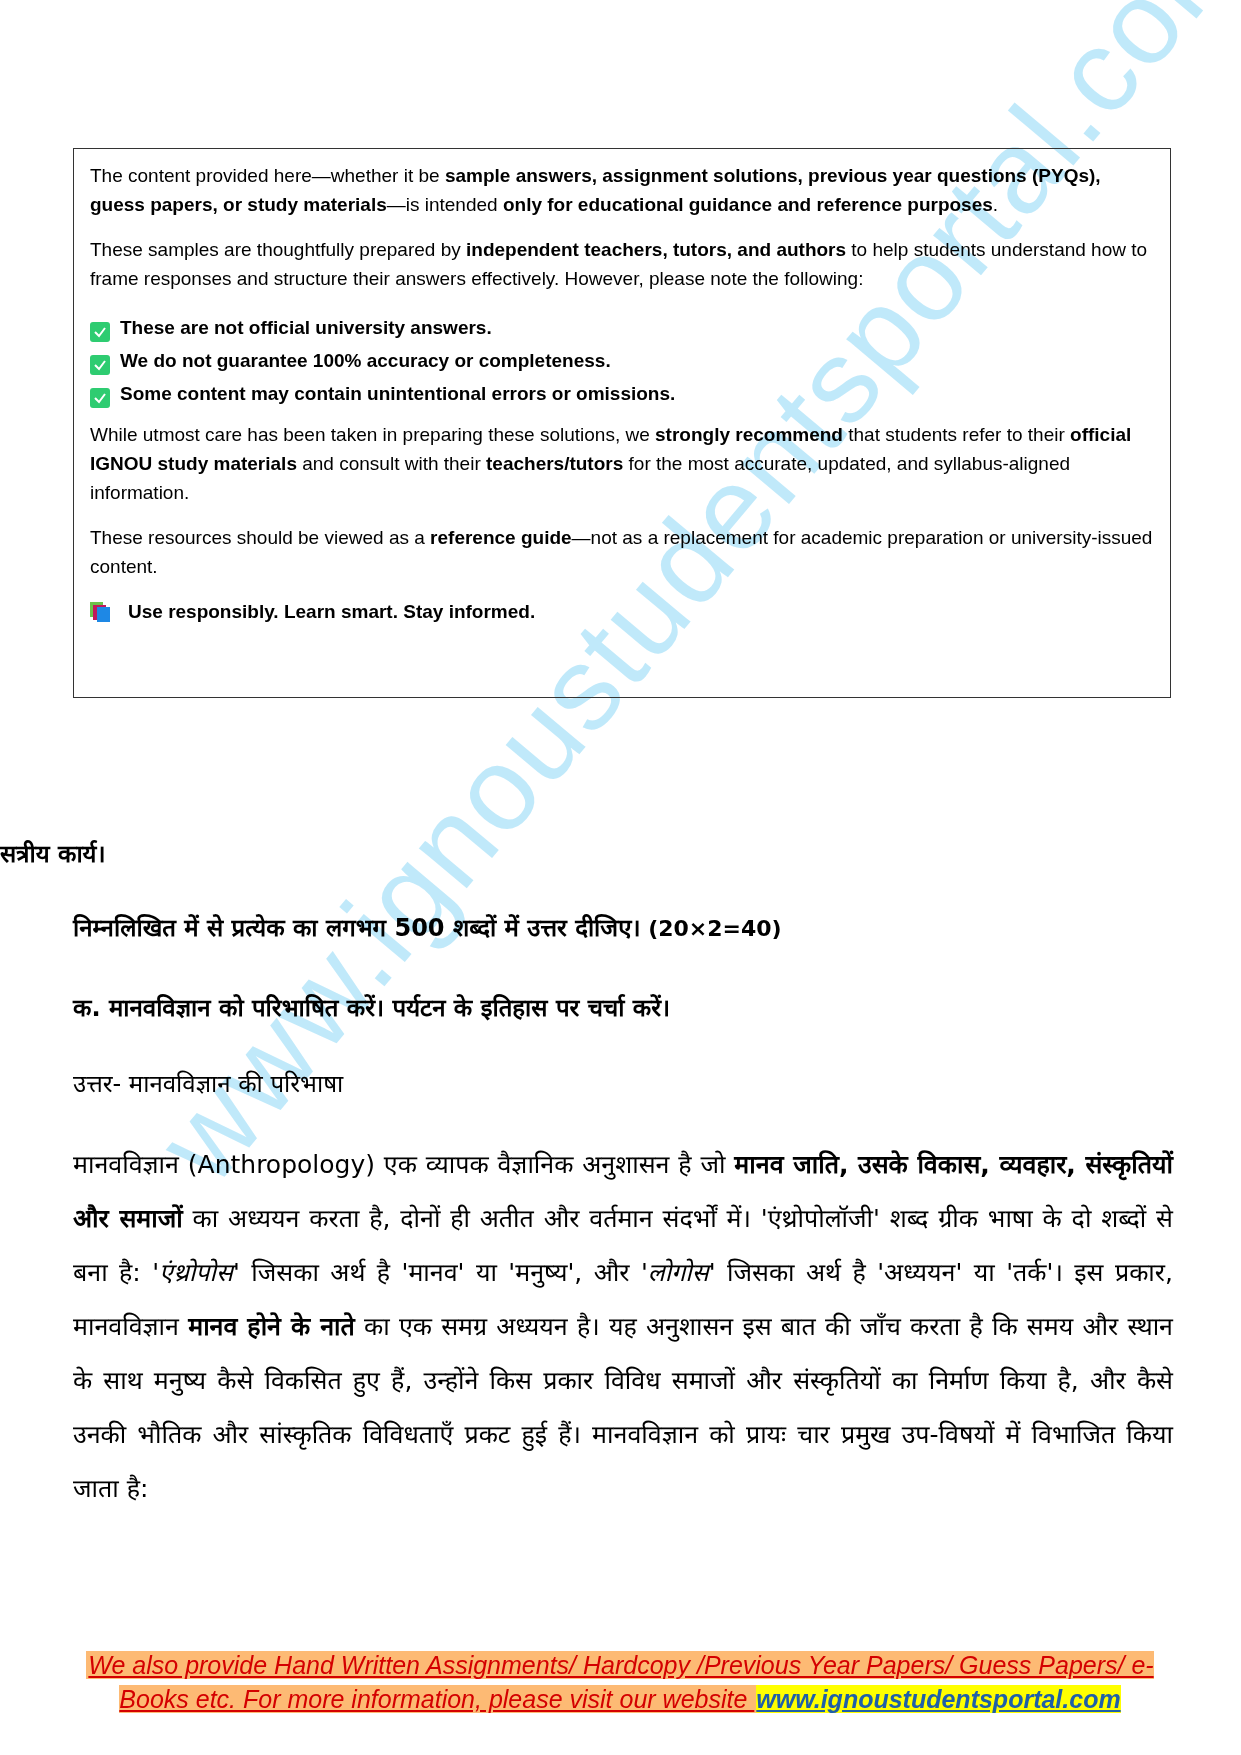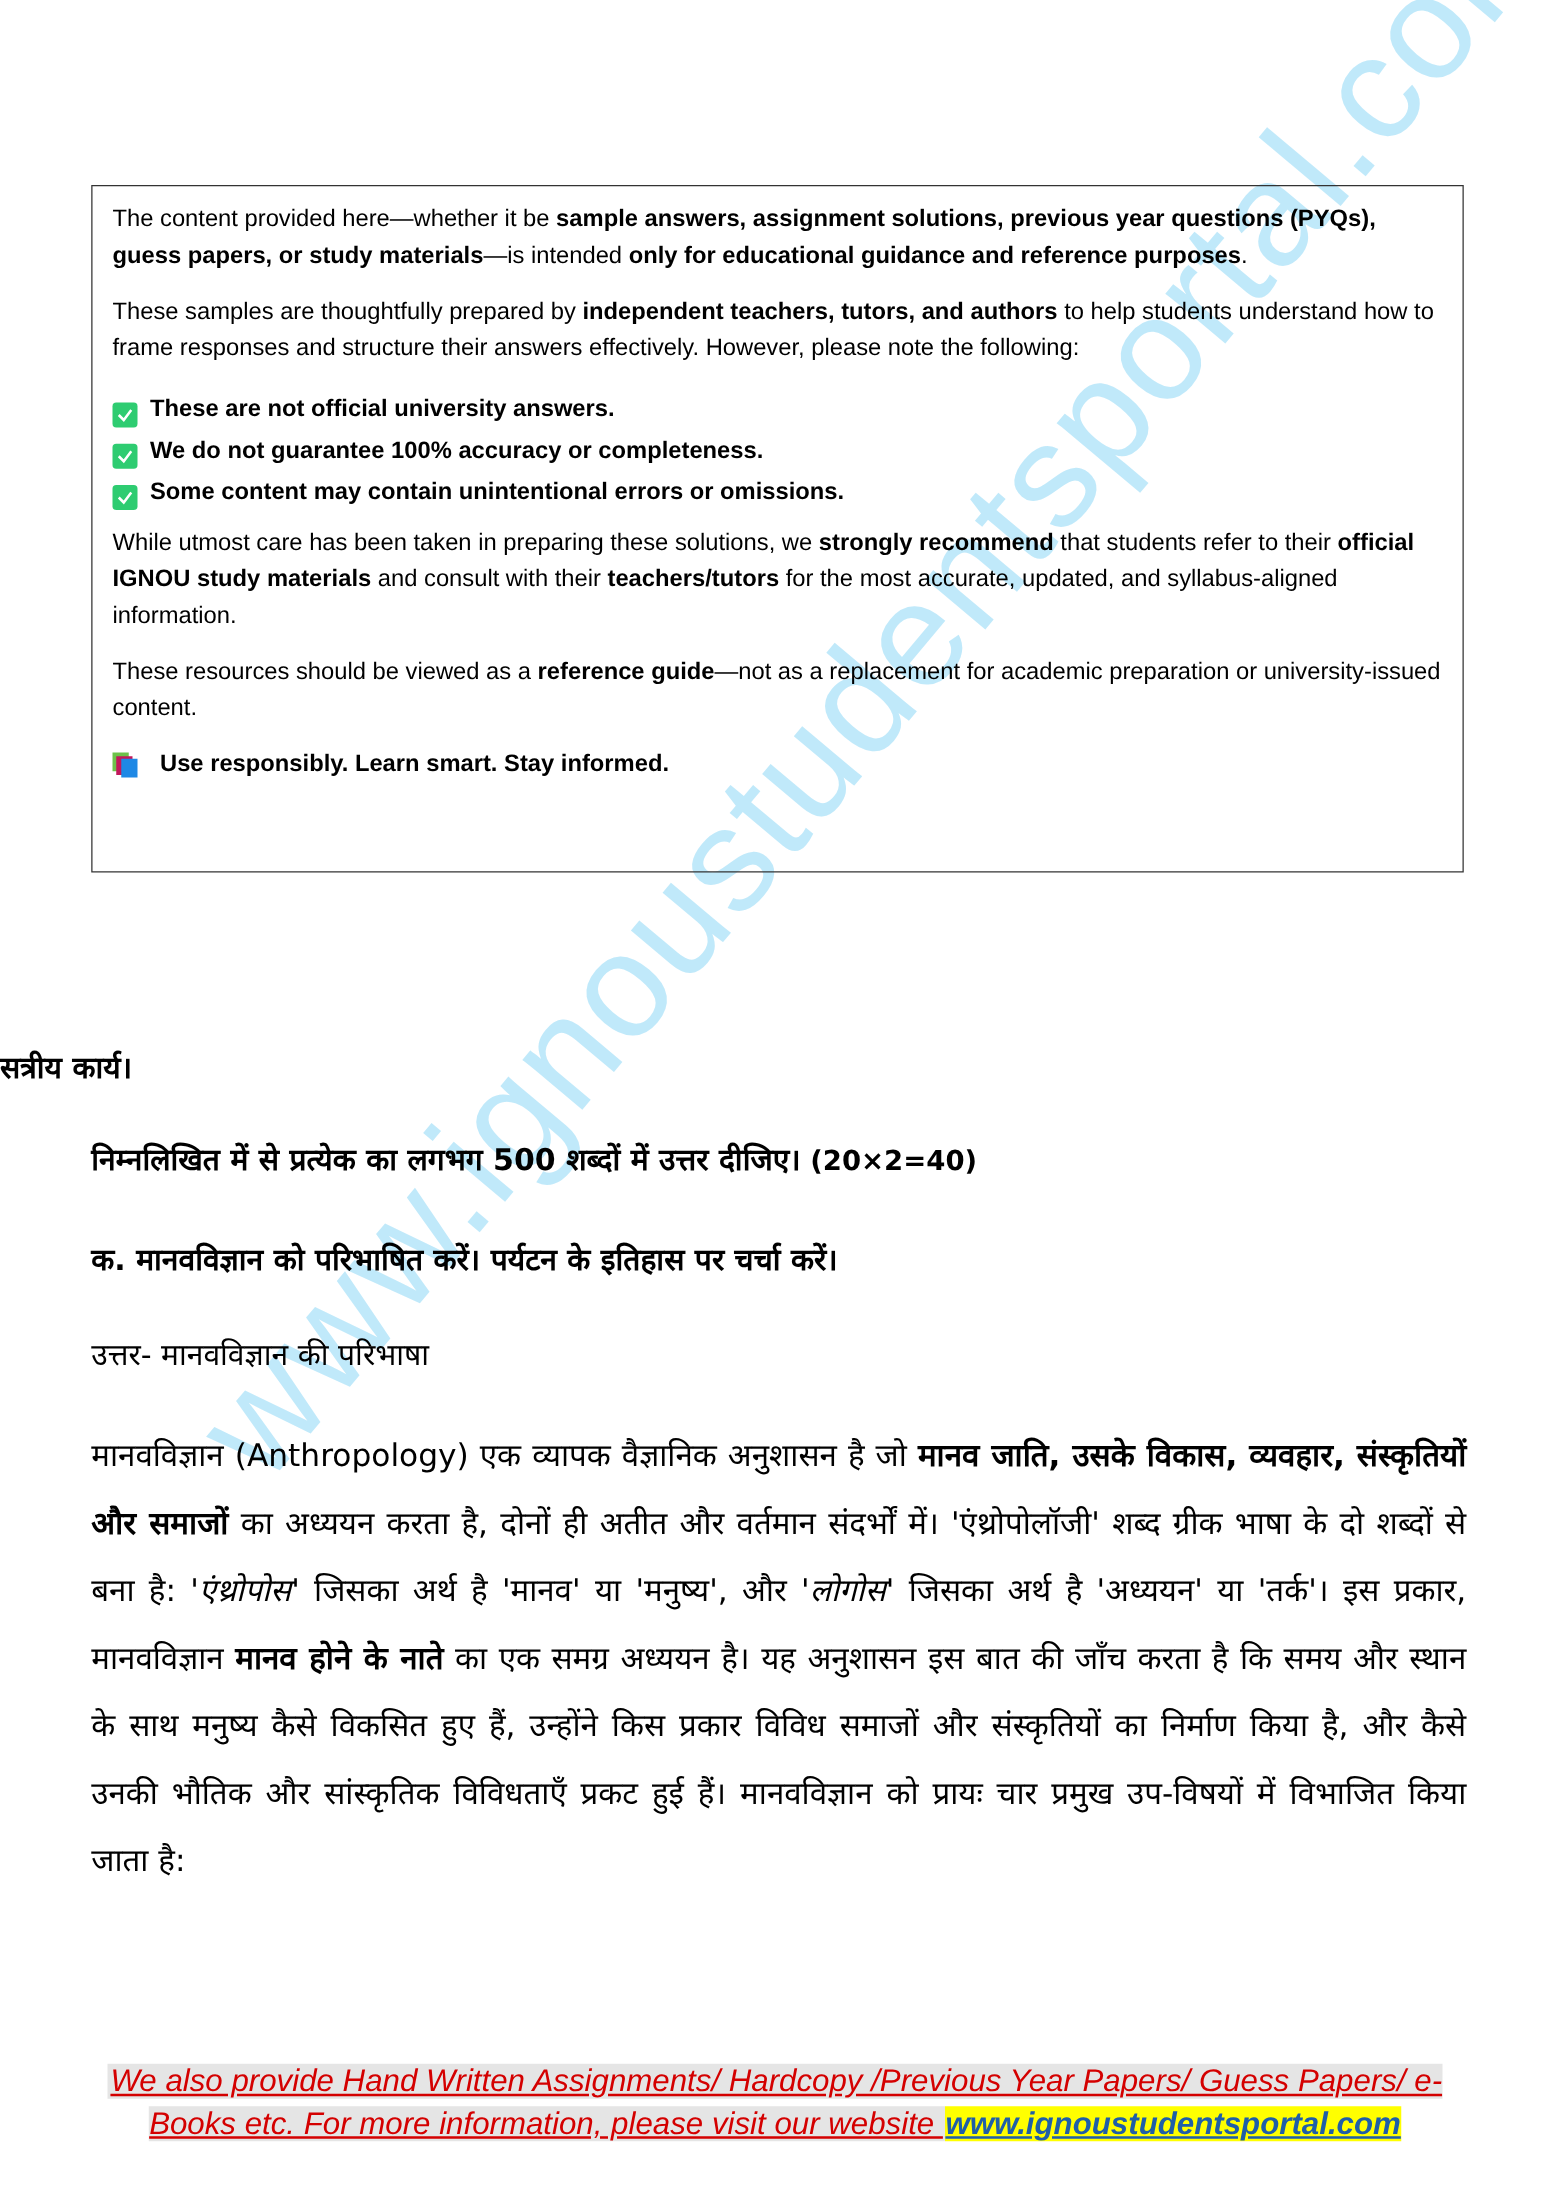--- a/index.html
+++ b/index.html
@@ -33,21 +33,21 @@
   .watermark {
     position: absolute; left: 130px; top: 1120px; transform-origin: 0 0; transform: rotate(-50deg);
     font-family: "Liberation Sans", sans-serif; font-size: 118px; color: rgba(140, 215, 245, 0.55);
     white-space: nowrap; letter-spacing: 2px; pointer-events: none;
   }
 
   .promo {
     position: absolute; left: 55px; top: 1648px; width: 1130px; font-family: "Liberation Sans", sans-serif;
     font-style: italic; font-size: 25px; line-height: 34px; color: #d40000; text-align: center;
   }
-  .promo .hl { background: #e5e5e5; text-decoration: underline; padding: 0 2px; }
+  .promo .hl { background: #fdba74; text-decoration: underline; padding: 0 2px; }
   .promo .url { color: #1f5fa8; font-weight: bold; text-decoration: underline; background: #ffff00; }
 </style>
 </head>
 <body>
 
 <div class="page">
 
   <div class="watermark">www.ignoustudentsportal.com</div>
 
   <div class="disclaimer">

